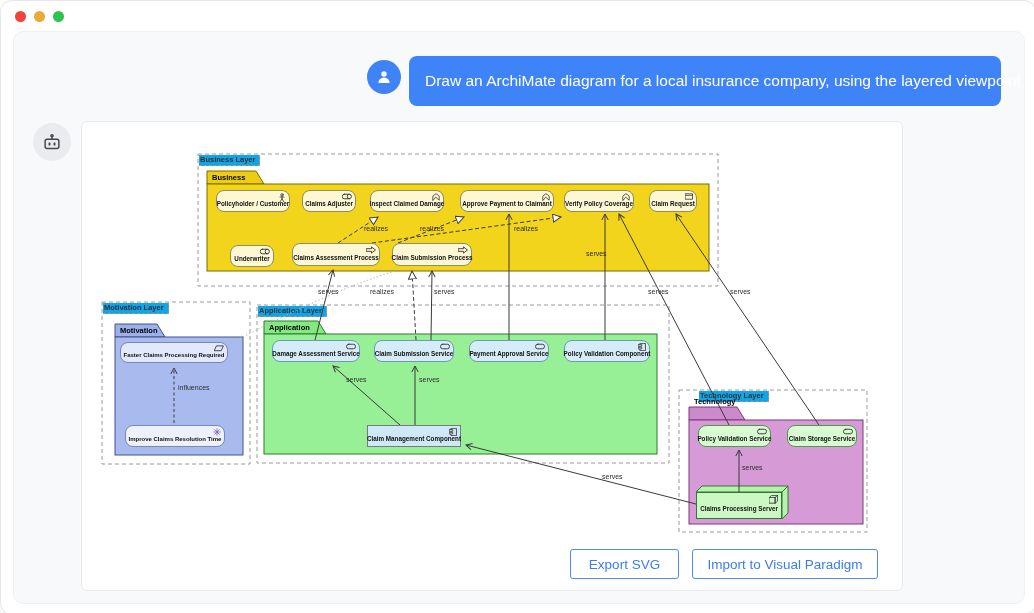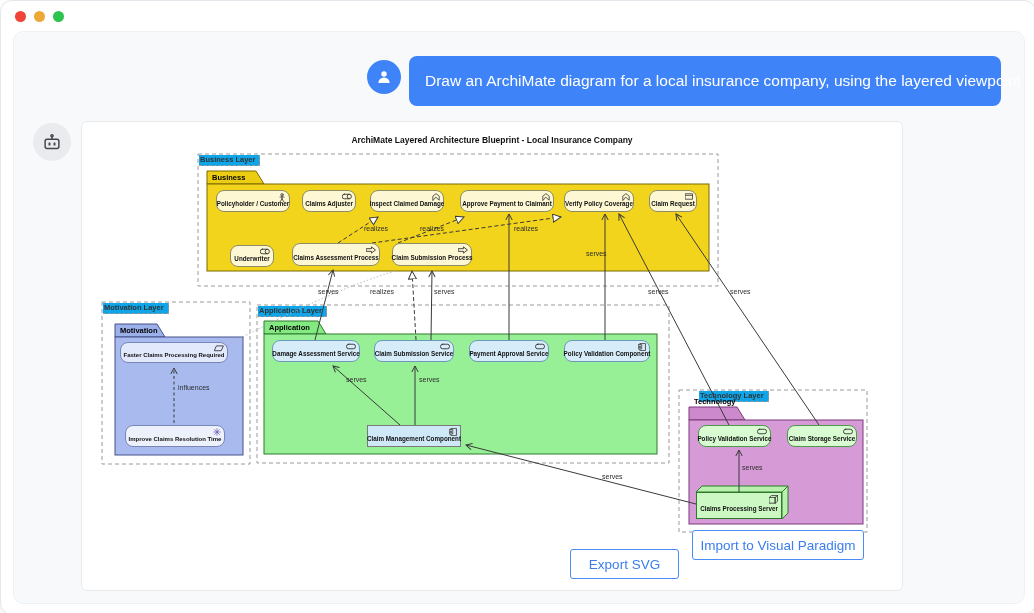--- a/index.html
+++ b/index.html
@@ -54,21 +54,20 @@
     <svg width="22" height="22" viewBox="0 0 24 24" fill="none" stroke="#42474d" stroke-width="1.6" stroke-linecap="round" stroke-linejoin="round">
         <rect x="4.5" y="9" width="15" height="10" rx="2.2"></rect>
         <path d="M12 9 V6.4"></path>
         <circle cx="12" cy="5.2" r="1.2"></circle>
         <rect x="8.2" y="12.6" width="2.1" height="3.2" rx="0.6" fill="#42474d" stroke="none"></rect>
         <rect x="13.7" y="12.6" width="2.1" height="3.2" rx="0.6" fill="#42474d" stroke="none"></rect>
       </svg>
   </div>
 
   <div class="card">
-    <div class="dg-title">ArchiMate Layered Architecture Blueprint - Local Insurance Company</div>
 
     <svg class="bgsvg" width="820" height="468">
       <g fill="#fff" stroke="#9a9a9a" stroke-width="1" stroke-dasharray="4 3">
         <rect x="116" y="32" width="520" height="132"></rect>
         <rect x="20" y="180" width="148" height="162"></rect>
         <rect x="175" y="183" width="412" height="158"></rect>
         <rect x="597" y="268" width="188" height="142"></rect>
       </g>
       <g stroke-width="1">
         <polygon points="125,49 174,49 182,62 125,62" fill="#edcd12" stroke="#7a6a00"></polygon>
@@ -261,15 +260,15 @@
     </div>
     <div class="node n-server" style="left:614px;top:370px;width:86px;height:27px">
       <svg class="ic" width="9" height="9" viewBox="0 0 11 11">
           <rect x="0.5" y="3" width="7" height="7"></rect>
           <path d="M0.5,3 L3,0.5 H10.5 V7.5 L7.5,10 M7.5,3 L10.5,0.5 M7.5,3 V10"></path>
         </svg>
       <span class="nlabel">Claims Processing Server</span>
     </div>
 
     <button class="btn" style="left:488px;top:427px;width:109px">Export SVG</button>
-    <button class="btn" style="left:610px;top:408px;width:172px">Import to Visual Paradigm</button>
+    <button class="btn" style="left:610px;top:427px;width:186px">Import to Visual Paradigm</button>
   </div>
 </div>
 
 </body></html>

